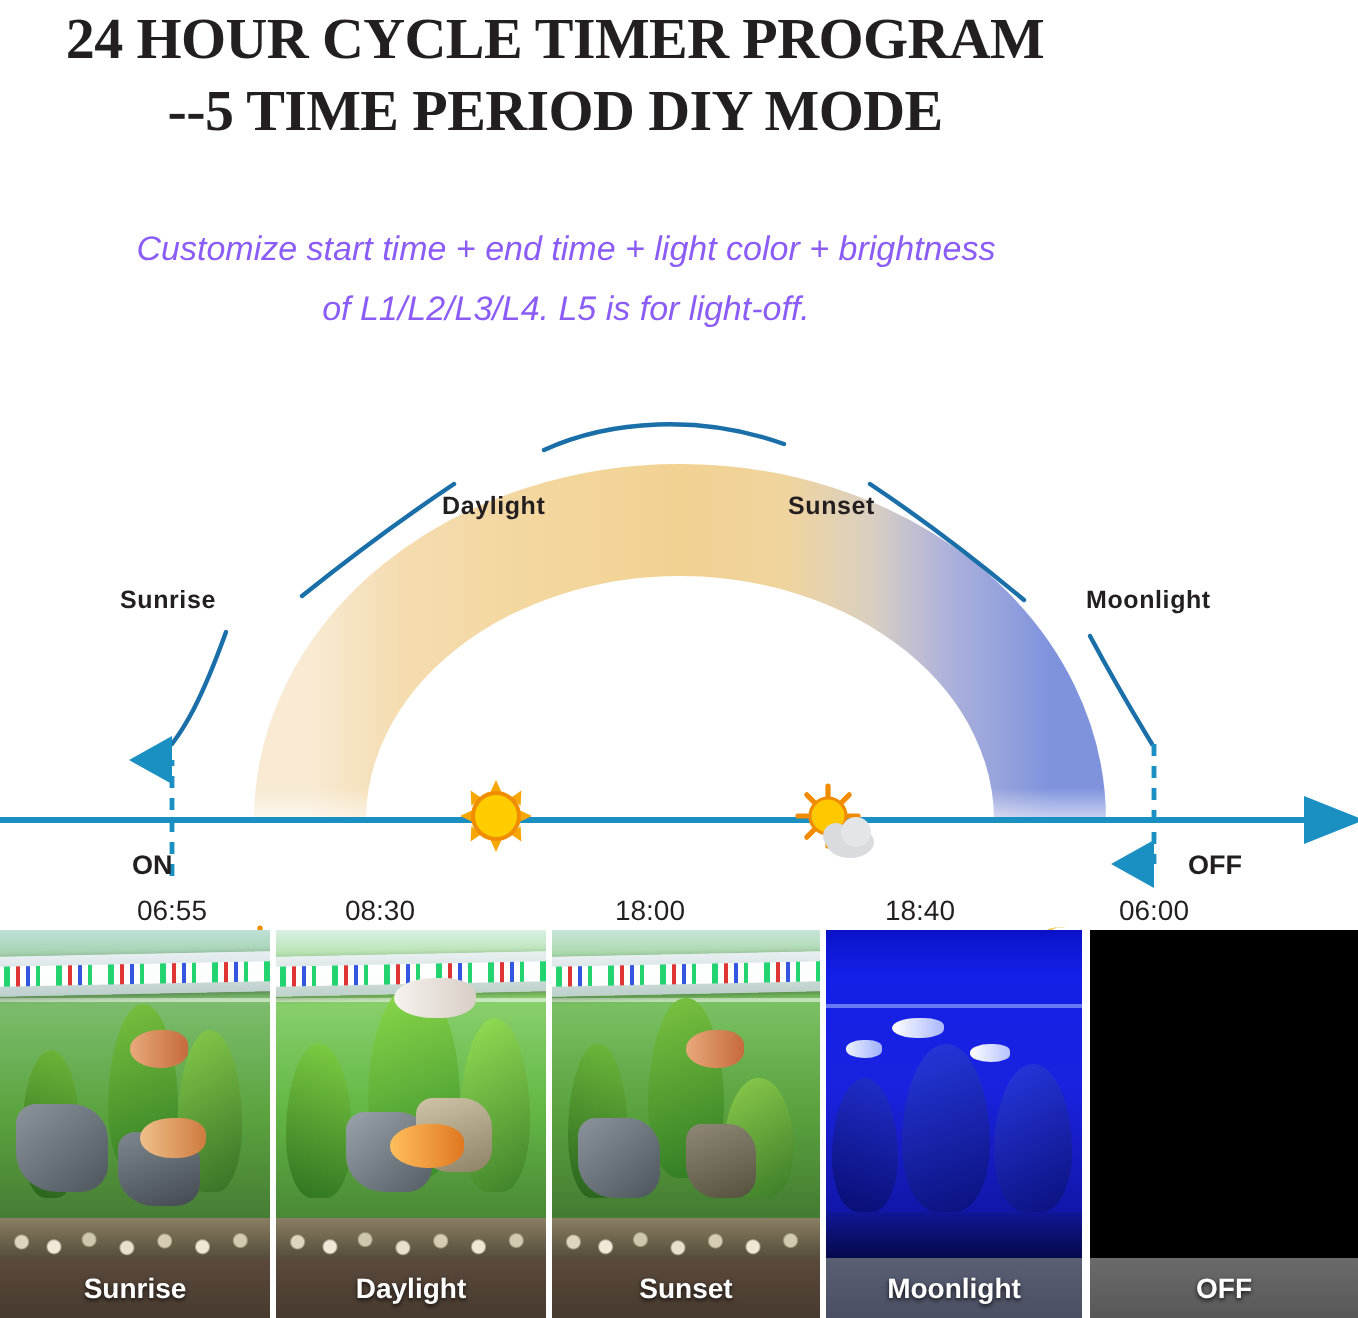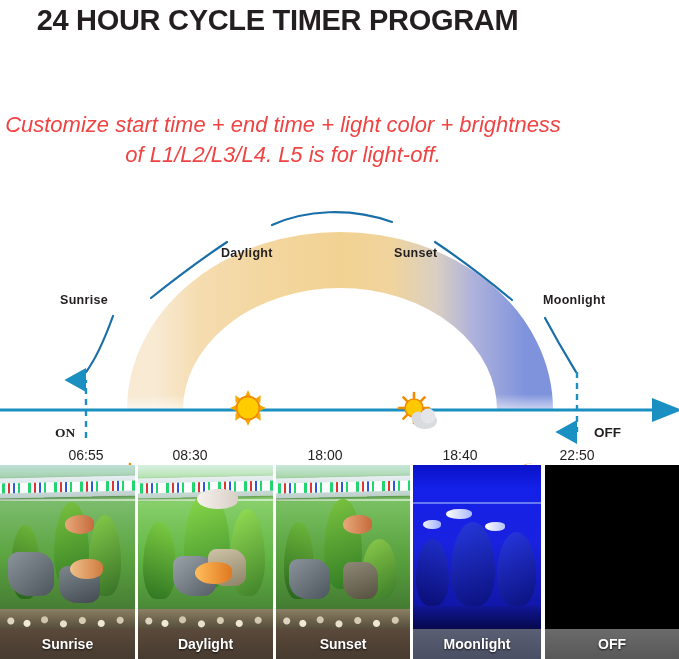--- a/index.html
+++ b/index.html
@@ -14,32 +14,32 @@
 
   
   .heading{
     position:absolute;left:0;top:2px;width:555px;
     text-align:center;
     font-weight:bold;
     font-size:29px;
     line-height:36px;
     letter-spacing:-0.3px;
     color:#231f20;
-    font-family:Liberation Sans, sans-serif;
+    font-family:Liberation Serif, serif;
   }
   .heading .l1{display:block;}
   .heading .l2{display:block;}
 
   .subheading{
     position:absolute;left:0;top:110px;width:566px;
     text-align:center;
     font-style:italic;
-    font-size:22px;
+    font-size:17px;
     line-height:30px;
-    color:#ef4444;
+    color:#8b5cf6;
     font-family:"Liberation Sans", sans-serif;
   }
   .subheading span{display:block;}
 
   
   .diagram{position:absolute;left:0;top:180px;width:679px;height:285px;}
   .diagram svg{position:absolute;left:0;top:0;}
 
   .diaglabel{
     position:absolute;
@@ -128,20 +128,21 @@
   }
   .fish{position:absolute;border-radius:50% 40% 45% 50%;}
 </style>
 </head>
 <body>
 
 <div class="page">
 
   <div class="heading">
     <span class="l1">24 HOUR CYCLE TIMER PROGRAM</span>
+    <span class="l2">--5 TIME PERIOD DIY MODE</span>
   </div>
 
   <div class="subheading">
     <span>Customize start time + end time + light color + brightness</span>
     <span>of L1/L2/L3/L4. L5 is for light-off.</span>
   </div>
 
   <div class="diagram">
 
     <svg width="679" height="285" viewBox="0 0 679 285">
@@ -259,28 +260,28 @@
       <g transform="translate(512,283)">
         <path d="M 22 1 A 15.5 15.5 0 1 0 22 31 A 12.5 15.5 0 1 1 22 1 Z" fill="#f5b41e"></path>
       </g>
     </svg>
 
     <div class="diaglabel" id="lbl-sunrise">Sunrise</div>
     <div class="diaglabel" id="lbl-daylight">Daylight</div>
     <div class="diaglabel" id="lbl-sunset">Sunset</div>
     <div class="diaglabel" id="lbl-moonlight">Moonlight</div>
 
-    <div class="axislabel" style="left:55px;top:245px;font-family:Liberation Serif, serif;">ON</div>
+    <div class="axislabel" style="left:66px;top:245px;">ON</div>
     <div class="axislabel" style="left:594px;top:245px;">OFF</div>
 
     <div class="timelabel" style="left:46px;top:267px;width:80px;">06:55</div>
     <div class="timelabel" style="left:150px;top:267px;width:80px;">08:30</div>
     <div class="timelabel" style="left:285px;top:267px;width:80px;">18:00</div>
     <div class="timelabel" style="left:420px;top:267px;width:80px;">18:40</div>
-    <div class="timelabel" style="left:537px;top:267px;width:80px;">22:50</div>
+    <div class="timelabel" style="left:537px;top:267px;width:80px;">06:00</div>
   </div>
 
   <div class="strip">
 
     <div class="panel" style="left:0px;width:135px;">
       <div class="photo">
         <div class="water" style="background:linear-gradient(180deg,#bfe0d8 0%,#7fbf72 18%,#5ba33f 55%,#3d6b30 100%);"></div>
         <div class="surfline"></div>
         <div class="ledbar">
             <div class="leds"></div>

